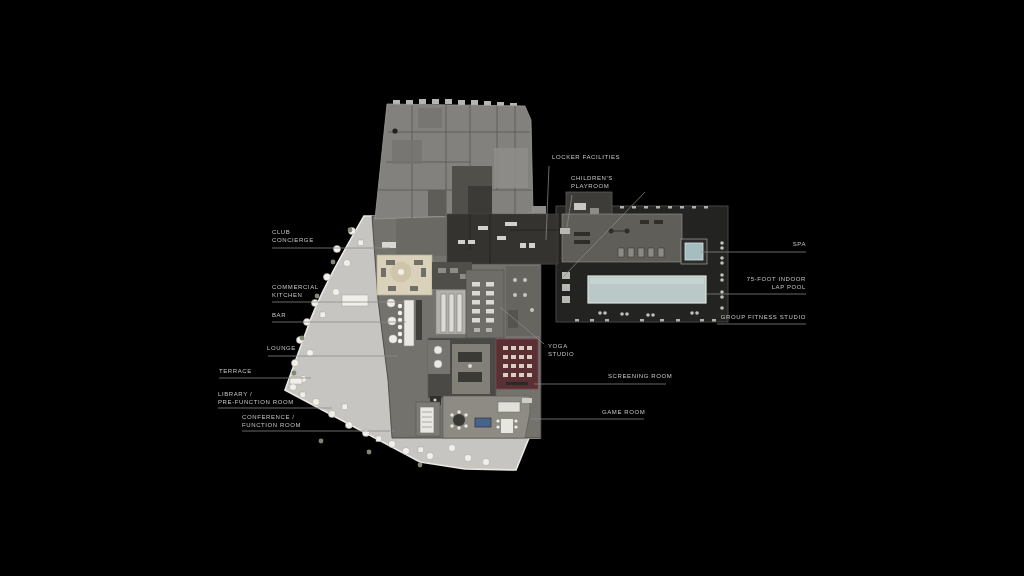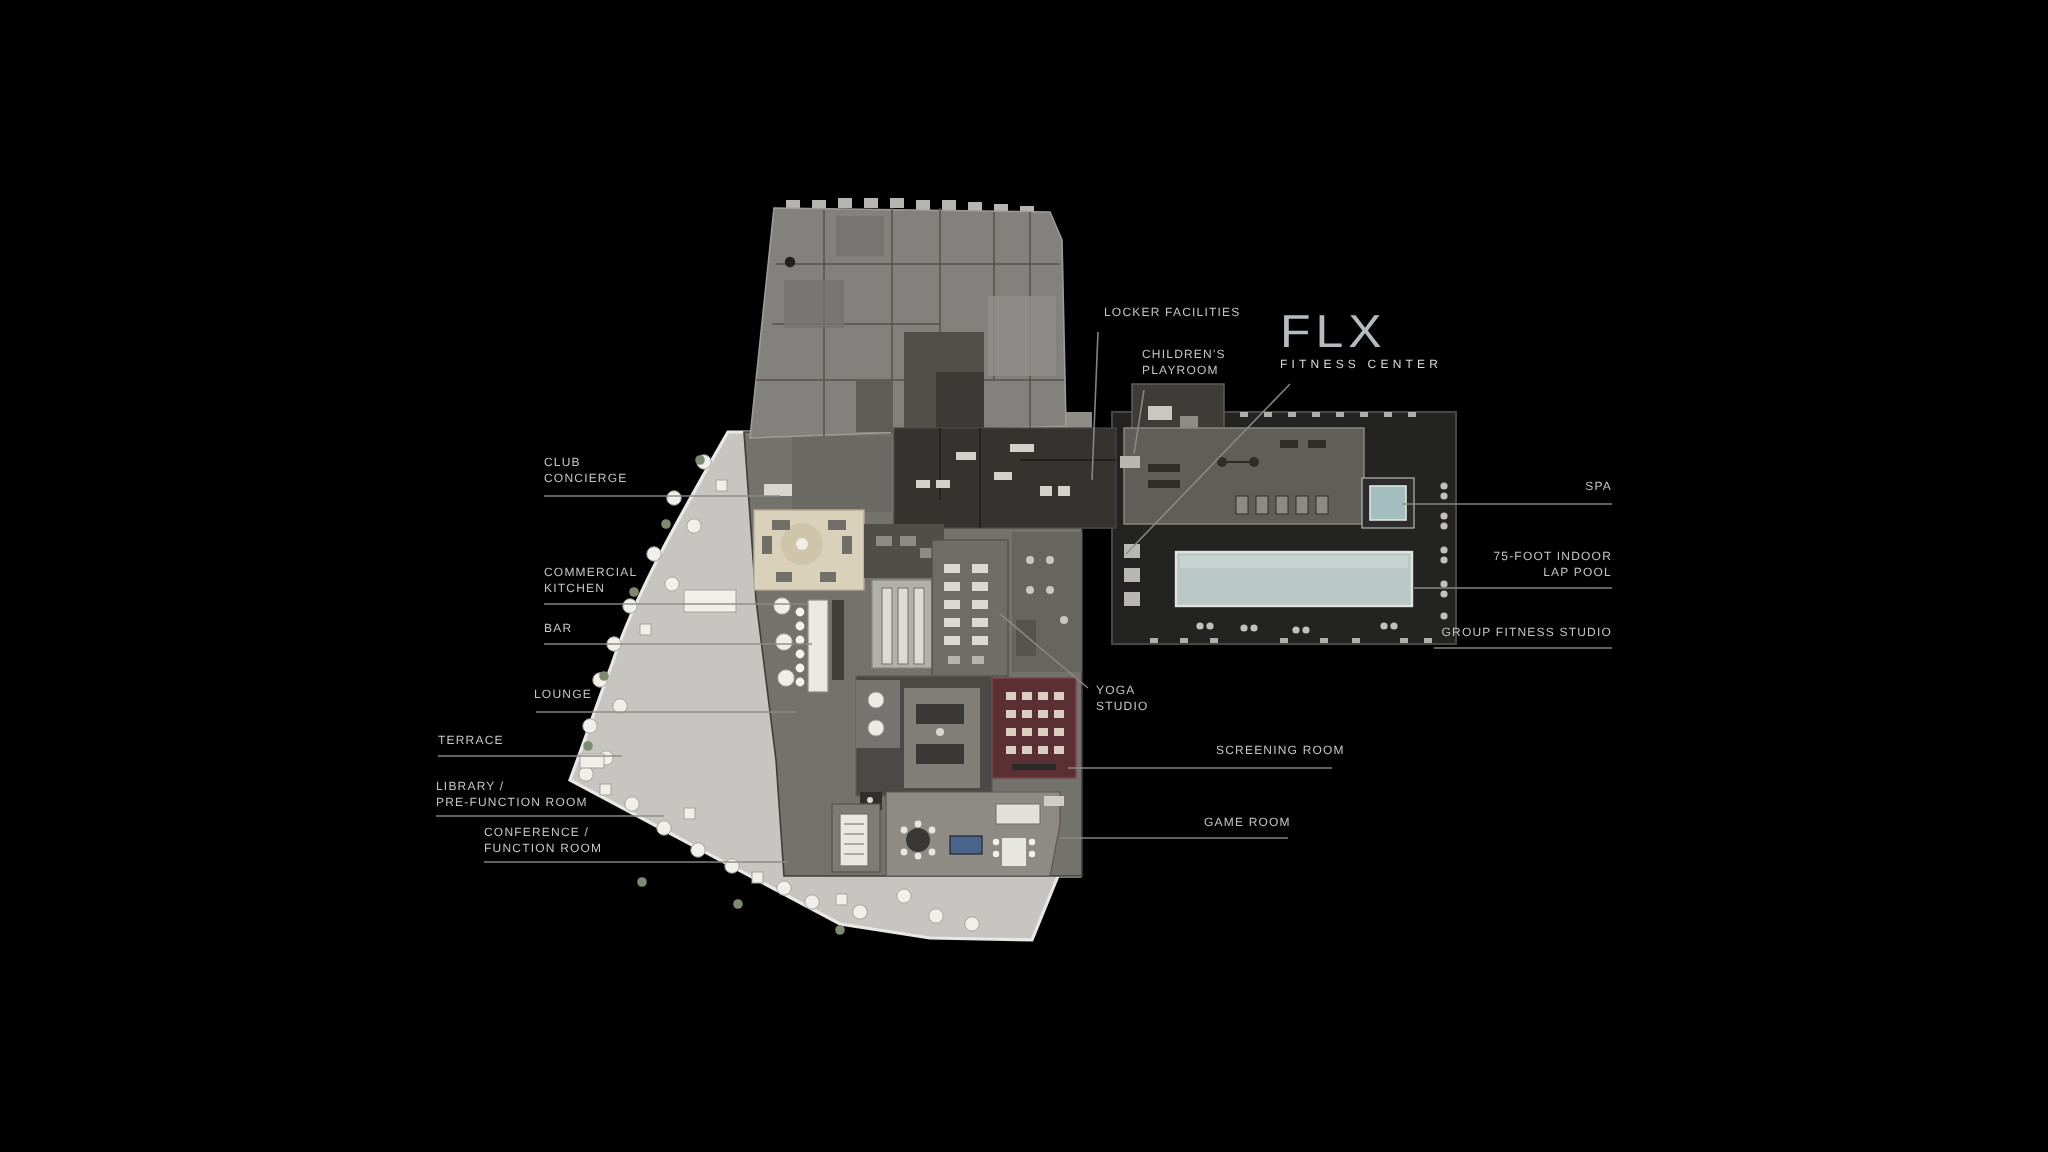--- a/index.html
+++ b/index.html
@@ -384,18 +384,14 @@
 PLAYROOM</div>
   <div class="lbl r" style="right:218px;top:241px">SPA</div>
   <div class="lbl r" style="right:218px;top:276px">75-FOOT INDOOR
 LAP POOL</div>
   <div class="lbl r" style="right:218px;top:314px">GROUP FITNESS STUDIO</div>
   <div class="lbl" style="left:548px;top:343px">YOGA
 STUDIO</div>
   <div class="lbl" style="left:608px;top:373px">SCREENING ROOM</div>
   <div class="lbl" style="left:602px;top:409px">GAME ROOM</div>
 
-  <div id="flx-logo-box">
-    <div id="flx-logo">FLX</div>
-    <div id="flx-sub">FITNESS CENTER</div>
-  </div>
 
 </div>
 
 </body></html>

